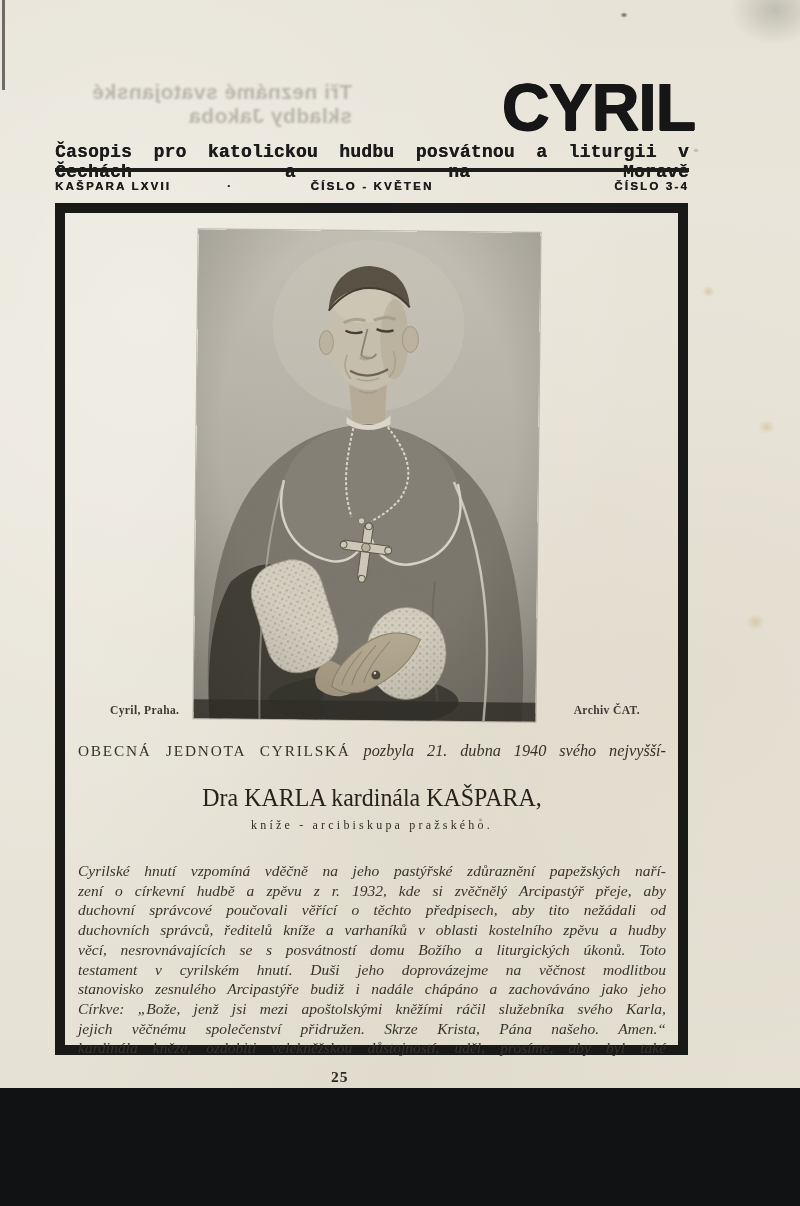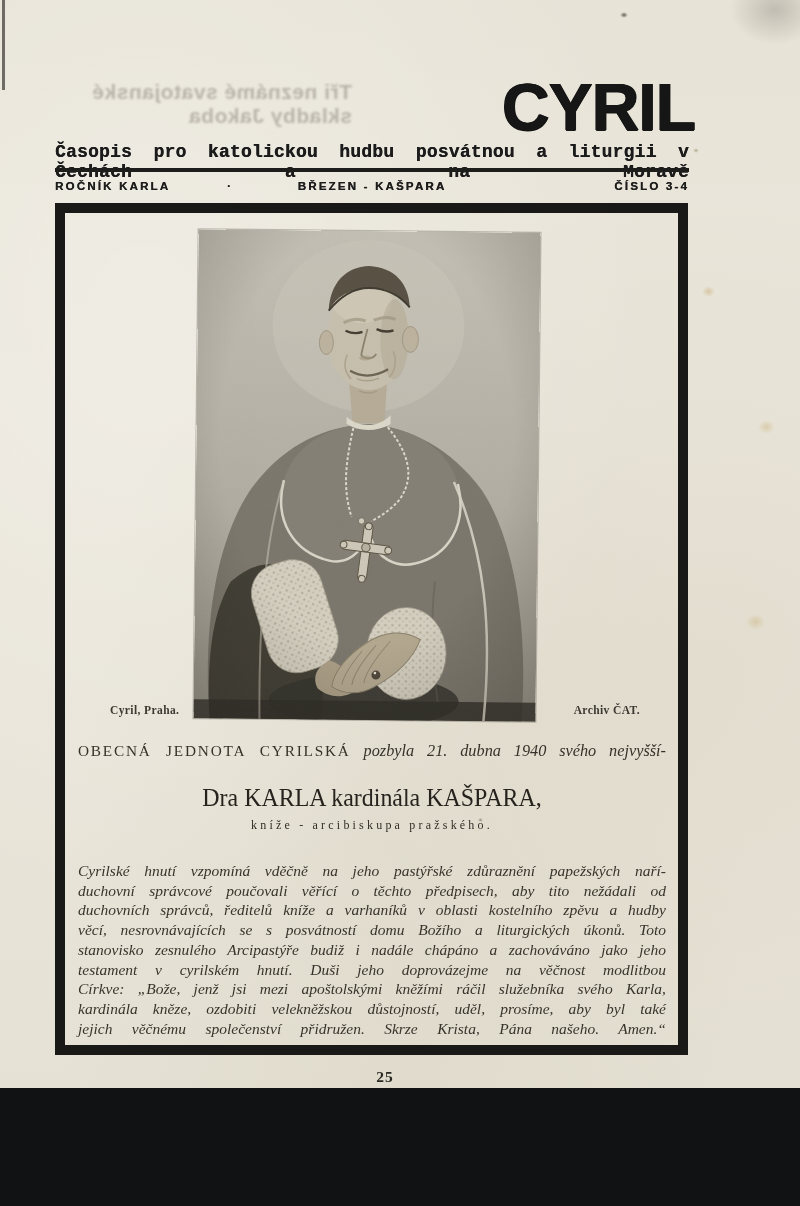--- a/index.html
+++ b/index.html
@@ -78,41 +78,41 @@
   .intro .it{ font-style:italic; }
 
   .name-heading{ position:absolute; left:78px; width:588px; top:783px; text-align:center;
     font-size:26px; line-height:30px; color:#26231e; transform:scaleX(.92); }
   .name-sub{ position:absolute; left:78px; width:588px; top:818px; text-align:center;
     font-size:12px; letter-spacing:3.2px; color:#312e27; }
 
   .body-block{ top:861px; font-style:italic; font-size:15.5px; line-height:19.7px; color:#38342c; }
   .body-block .bline{ text-align:justify; text-align-last:justify; }
 
-  .page-number{ position:absolute; left:345px; top:1068px; width:80px; text-align:center;
+  .page-number{ position:absolute; left:331px; top:1068px; width:80px; text-align:left;
     font-size:15.5px; font-weight:bold; color:#2a2823; letter-spacing:1px; }
 </style>
 </head>
 <body>
 
 <div class="page">
 
   <div class="spine-line"></div>
   <div class="corner-shade"></div>
 
   <div class="ghost">Tři neznámé svatojanské skladby Jakoba</div>
 
   <h1 class="masthead">CYRIL</h1>
   <div class="subtitle">Časopis pro katolickou hudbu posvátnou a liturgii v Čechách a na Moravě</div>
   <div class="rule"></div>
 
   <div class="issue-row">
-    <span class="vol">ROČNÍK KARLA</span>
+    <span class="vol">KAŠPARA LXVII</span>
     <span class="sep">·</span>
-    <span class="period">BŘEZEN - KAŠPARA</span>
+    <span class="period">ČÍSLO - KVĚTEN</span>
     <span class="num">ČÍSLO 3-4</span>
   </div>
 
   <div class="memorial-box"></div>
 
   <div class="photo" role="img" aria-label="Černobílá portrétní fotografie kardinála v mozetě s náprsním křížem">
     <svg viewBox="0 0 342 489" preserveAspectRatio="none">
       <defs>
         <linearGradient id="bgg" x1="0" y1="0" x2="0" y2="1">
           <stop offset="0" stop-color="#c3bfb4"></stop>
@@ -200,28 +200,29 @@
 
   <div class="text-col intro" style="position:absolute;">
     <div class="line"><span class="lead">OBECNÁ JEDNOTA CYRILSKÁ</span><span class="it"> pozbyla 21. dubna 1940 svého nejvyšší-</span></div>
   </div>
 
   <div class="name-heading">Dra KARLA kardinála KAŠPARA,</div>
   <div class="name-sub">kníže - arcibiskupa pražského.</div>
 
   <div class="text-col body-block" style="position:absolute;">
       <div class="bline">Cyrilské hnutí vzpomíná vděčně na jeho pastýřské zdůraznění papežských naří-</div>
+      <div class="bline">zení o církevní hudbě a zpěvu z r. 1932, kde si zvěčnělý Arcipastýř přeje, aby</div>
       <div class="bline">duchovní správcové poučovali věřící o těchto předpisech, aby tito nežádali od</div>
       <div class="bline">duchovních správců, ředitelů kníže a varhaníků v oblasti kostelního zpěvu a hudby</div>
       <div class="bline">věcí, nesrovnávajících se s posvátností domu Božího a liturgických úkonů. Toto</div>
+      <div class="bline">testament v cyrilském hnutí. Duši jeho doprovázejme na věčnost modlitbou</div>
       <div class="bline">stanovisko zesnulého Arcipastýře budiž i nadále chápáno a zachováváno jako jeho</div>
-      <div class="bline">testament v cyrilském hnutí. Duši jeho doprovázejme na věčnost modlitbou</div>
       <div class="bline">Církve: „Bože, jenž jsi mezi apoštolskými kněžími ráčil služebníka svého Karla,</div>
+      <div class="bline">jejich věčnému společenství přidružen. Skrze Krista, Pána našeho. Amen.“</div>
       <div class="bline">kardinála kněze, ozdobiti velekněžskou důstojností, uděl, prosíme, aby byl také</div>
-      <div class="bline">jejich věčnému společenství přidružen. Skrze Krista, Pána našeho. Amen.“</div>
     </div>
 
   <div class="page-number">25</div>
 
   <div class="stain st-speck"></div>
   <div class="stain st-speck2"></div>
   <div class="stain st-fox1"></div>
   <div class="stain st-fox2"></div>
   <div class="stain st-fox3"></div>
   <div class="stain st-dot"></div>

